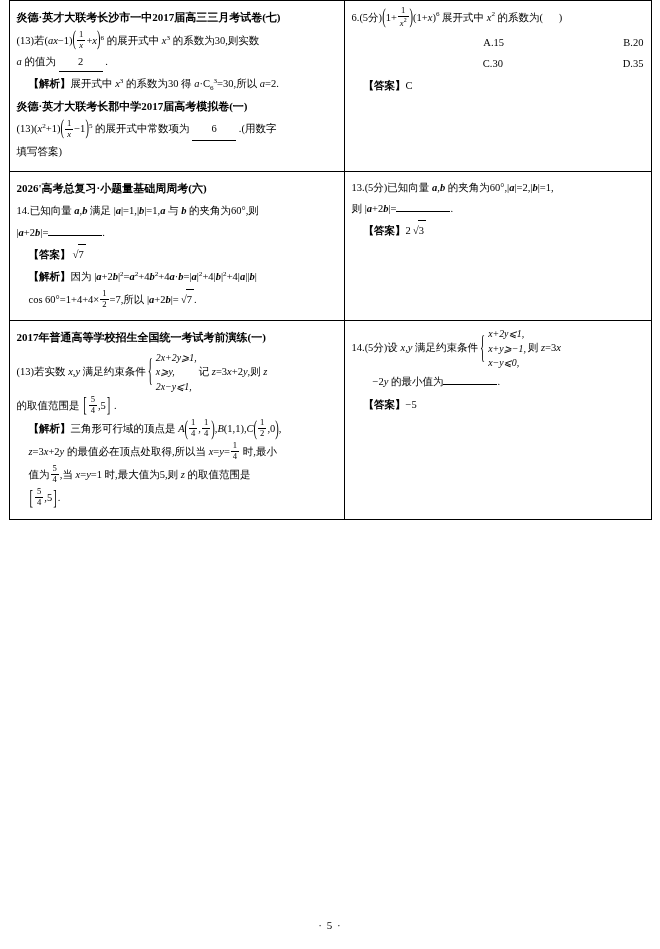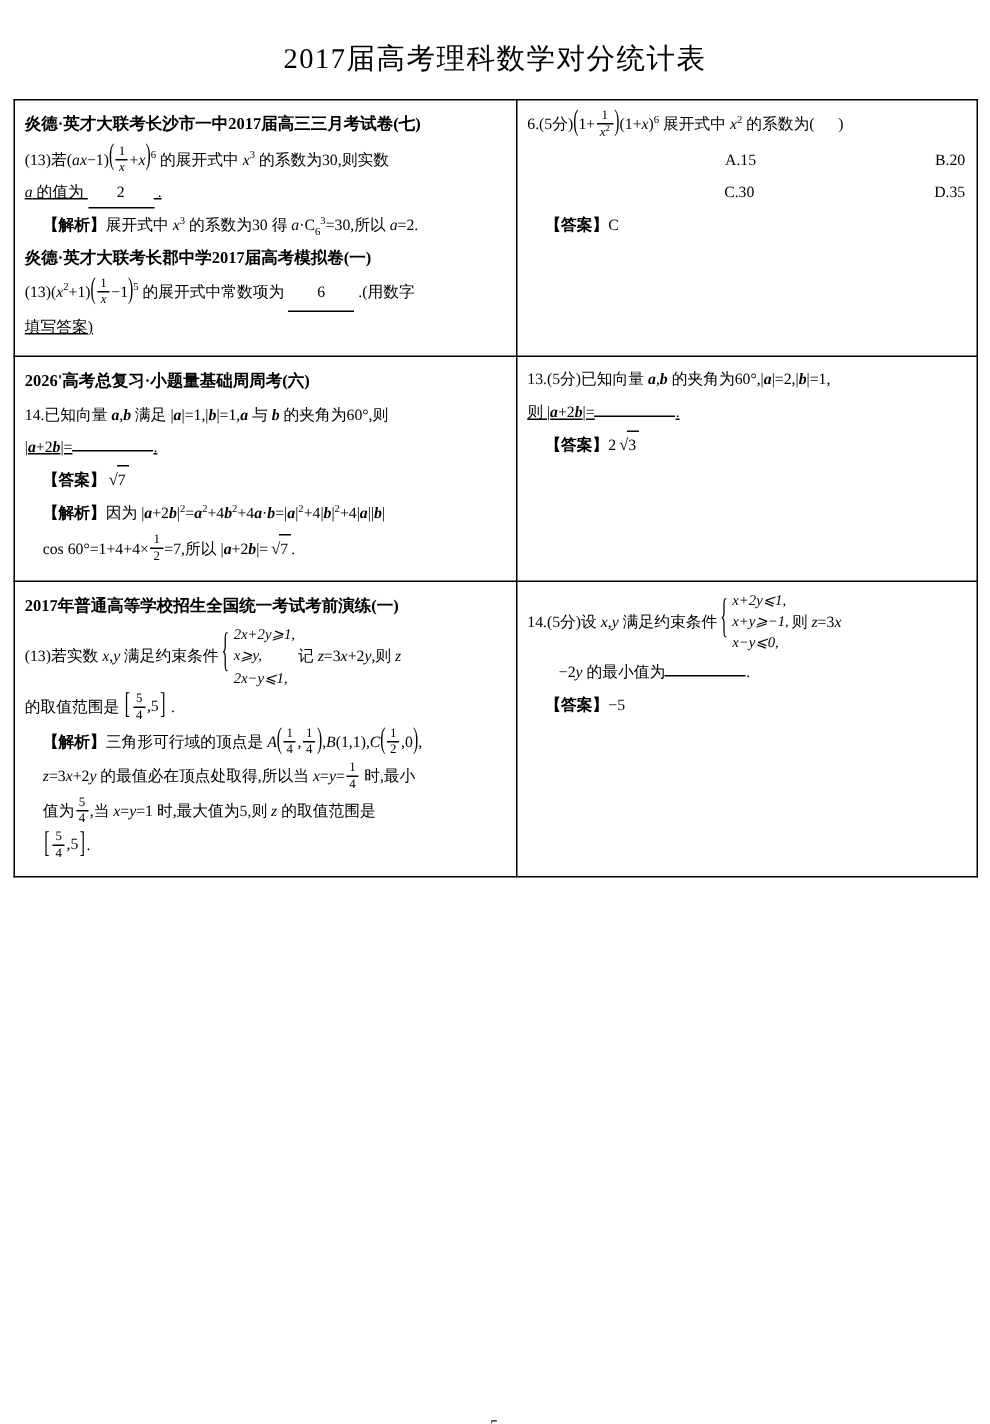--- a/index.html
+++ b/index.html
@@ -55,21 +55,21 @@
     font-weight: bold;
     font-size: 11px;
     margin: 2px 0 5px 0;
     line-height: 1.5;
   }
   .line {
     font-size: 10.5px;
     line-height: 1.95;
     margin: 0 0 2px 0;
   }
-  .line.tight { line-height: 1.7; text-decoration: underline; }
+  .line.tight { line-height: 1.7; }
   .ans {
     font-size: 10.5px;
     line-height: 1.9;
     margin: 2px 0 2px 12px;
   }
   b.lbl { font-weight: bold; }
   .it { font-style: italic; }
   .blank-u {
     display: inline-block;
     border-bottom: 1px solid #000;
@@ -169,21 +169,20 @@
     font-size: 11px;
     letter-spacing: 1px;
   }
   .cellpad-tall { padding-bottom: 16px; }
 </style>
 </head>
 <body>
 
 <div class="page">
 
-  <div class="page-title">2017届高考理科数学对分统计表</div>
 
   <table class="main">
     <tbody>
 
     <tr>
       <td class="left-col">
         <div class="src-head">炎德·英才大联考长沙市一中2017届高三三月考试卷(七)</div>
         <div class="line">
           (13)若(<span class="it">ax</span>−1)<span class="paren">(</span><span class="frac"><span class="num">1</span><span class="den"><span class="it">x</span></span></span>+<span class="it">x</span><span class="paren">)</span><sup>6</sup> 的展开式中 <span class="it">x</span><sup>3</sup> 的系数为30,则实数
         </div>

